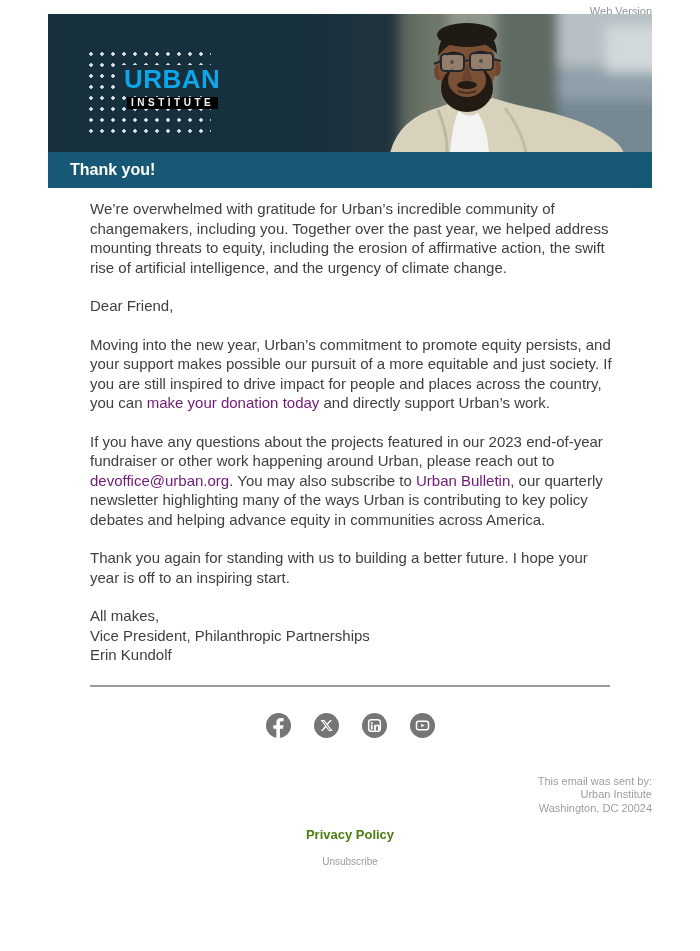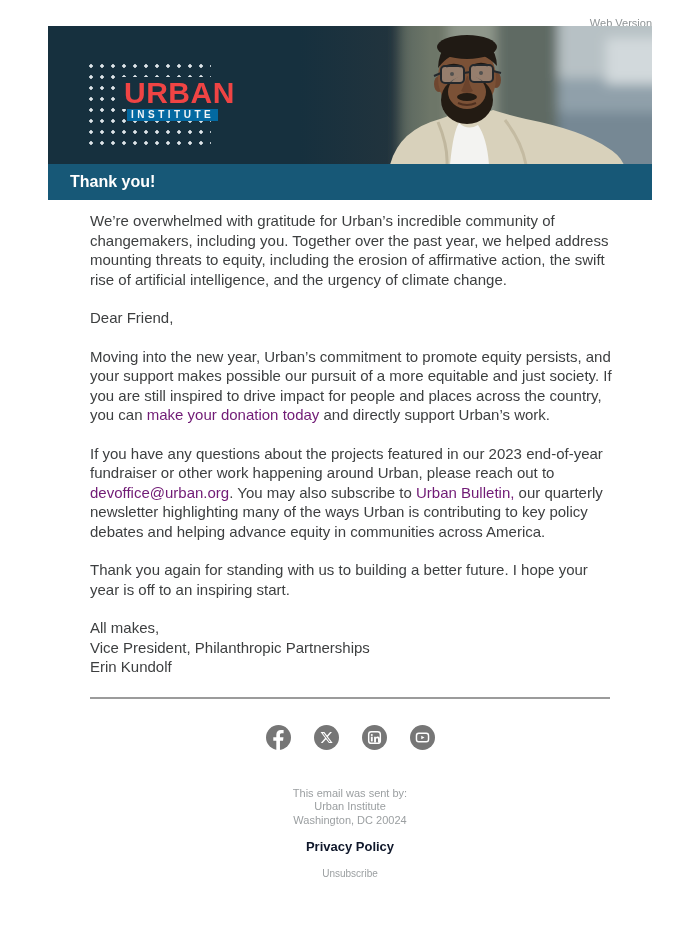--- a/index.html
+++ b/index.html
@@ -1,61 +1,61 @@
 <!DOCTYPE html>
 <html><head>
 <meta charset="utf-8">
 <style>
   html,body{margin:0;padding:0;}
   body{
     width:700px;height:951px;background:#ffffff;
     font-family:"Liberation Sans","DejaVu Sans",sans-serif;
     -webkit-font-smoothing:antialiased;
   }
-  .email-wrap{width:604px;margin:12px auto;}
+  .email-wrap{width:604px;margin:0 auto;}
   
   .webversion-row{padding-top:1px;height:13px;text-align:right;}
   .webversion-row a{font-size:11px;color:#8f9496;text-decoration:none;cursor:pointer;}
   
   .header{position:relative;height:138px;background:#16303e;overflow:hidden;}
   .photo-svg{position:absolute;right:0;top:0;width:352px;height:139px;display:block;}
   .logo{position:absolute;left:41px;top:38px;width:122px;height:85px;z-index:2;}
   .logo-dots{
     position:absolute;inset:0;
     background-image:radial-gradient(circle at 2px 2px,#dfe6ea 1.5px,transparent 1.9px);
     background-size:11px 11px;
   }
   .logo-urban{
     position:absolute;left:32px;top:13px;line-height:1;
-    font-size:30px;font-weight:bold;letter-spacing:0.5px;color:#ef4444;
+    font-size:26px;font-weight:bold;letter-spacing:0.5px;color:#0ea5e9;
     background:#16303e;padding:1px 3px;white-space:nowrap;
   }
   .logo-institute{
     position:absolute;left:38px;top:45px;line-height:1;
     font-size:10px;font-weight:bold;letter-spacing:3.5px;color:#f2f5f6;
-    background:#0369a1;padding:1px 4px;white-space:nowrap;
+    background:#000000;padding:1px 4px;white-space:nowrap;
   }
   
   .banner{height:36px;background:#175877;color:#ffffff;
     font-size:16px;font-weight:bold;line-height:36px;padding-left:22px;}
   
   .letter{padding:11px 38px 0 42px;color:#3d3f40;font-size:15px;line-height:19.5px;}
   .letter p{margin:0 0 19px 0;max-width:524px;}
   .letter .sig-line{margin:0;line-height:19.5px;}
   a.body-link{color:#701a75;text-decoration:none;cursor:pointer;}
   
   .divider{margin:20px 48px 0 42px;height:0;border:none;border-top:2px solid #9b9b9b;width:520px;}
   
   .social-row{margin-top:26px;display:flex;justify-content:center;gap:23px;}
   .social-row a{display:block;width:25px;height:25px;cursor:pointer;}
   .social-row svg{display:block;width:25px;height:25px;}
   
   .footer{margin-top:37px;text-align:center;}
-  .footer .sent-lines div{font-size:11px;line-height:13.5px;color:#9b9fa1;}
-  .privacy{display:inline-block;margin-top:12px;font-size:13px;font-weight:bold;color:#0f172a;text-decoration:none;cursor:pointer;}
+  .footer .sent-lines div{font-size:11px;line-height:13.5px;color:#9b9fa1;text-align:right;}
+  .privacy{display:inline-block;margin-top:12px;font-size:13px;font-weight:bold;color:#4d7c0f;text-decoration:none;cursor:pointer;}
   .unsubscribe{display:inline-block;margin-top:13px;font-size:10px;color:#9b9fa1;text-decoration:none;cursor:pointer;}
 </style>
 </head>
 <body>
 
 <div class="email-wrap">
 
   <div class="webversion-row">
     <a href="#">Web Version</a>
   </div>

